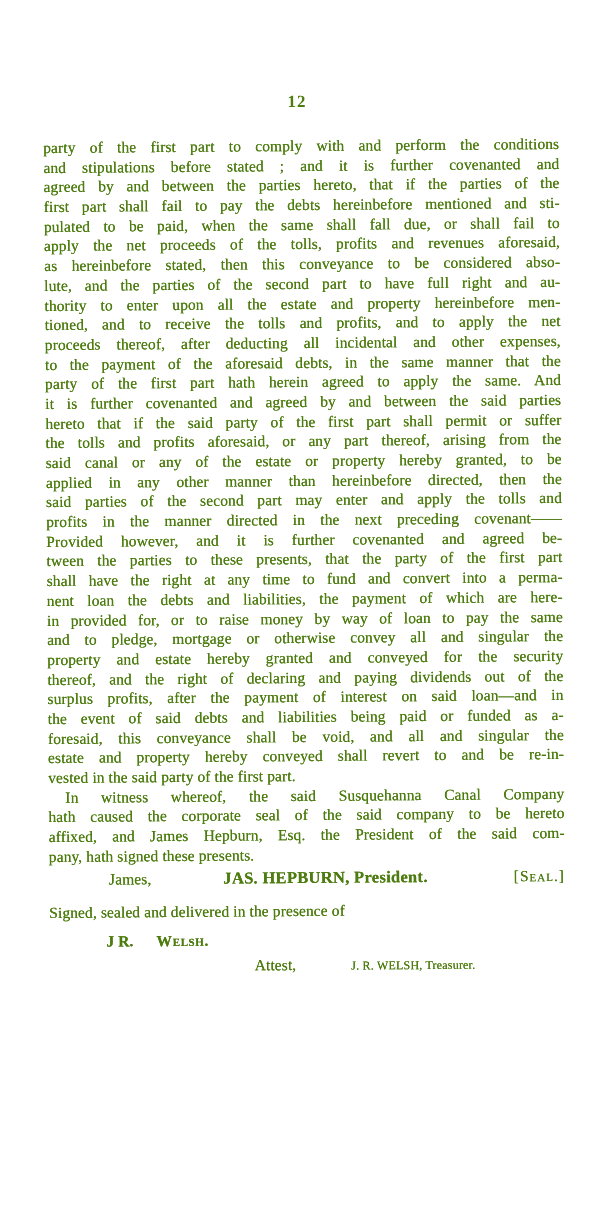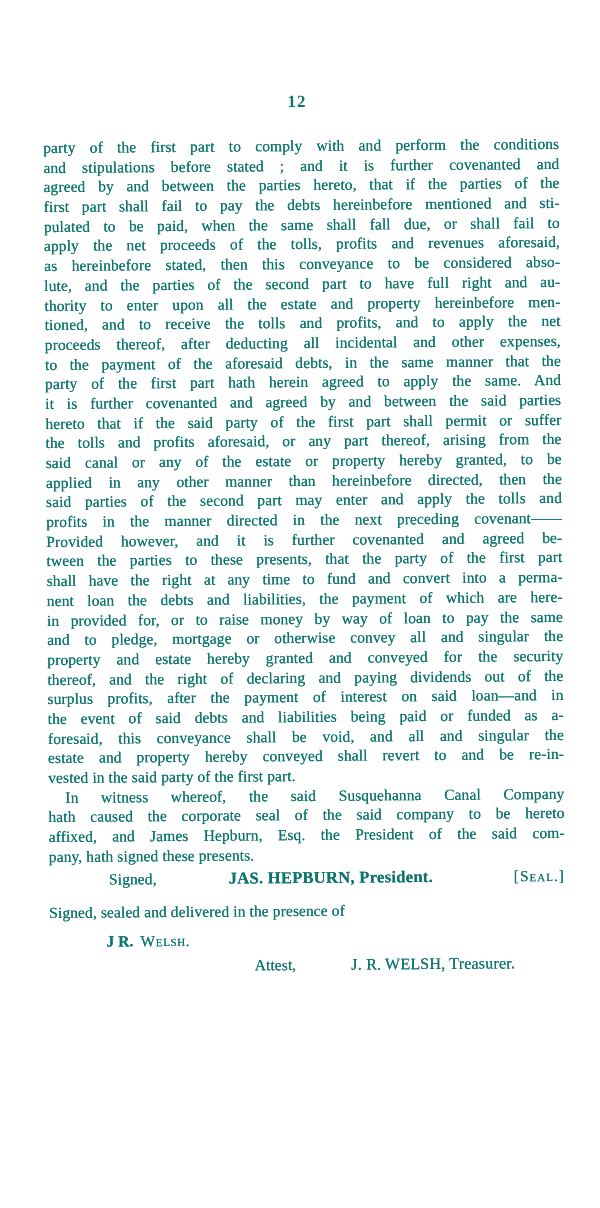--- a/index.html
+++ b/index.html
@@ -7,21 +7,21 @@
     padding: 0;
     background: #ffffff;
   }
   .page {
     position: relative;
     width: 600px;
     height: 1208px;
     background: #ffffff;
     overflow: hidden;
     font-family: "Liberation Serif", serif;
-    color: #0f766e;
+    color: #4d7c0f;
   }
   .scan-tilt {
     position: absolute;
     left: 0;
     top: 0;
     width: 600px;
     transform: rotate(-0.45deg);
     transform-origin: 300px 500px;
   }
   .page-number {
@@ -80,30 +80,30 @@
   .sig-seal {
     margin-left: auto;
     font-variant: small-caps;
     letter-spacing: 1px;
     font-size: 15.5px;
   }
   .sig-row-2 { margin-top: 13px; }
   .sig-row-3 { margin-top: 9px; }
   .sig-welsh-prefix { margin-left: 57px; font-weight: 700; }
   .sig-welsh-name {
-    margin-left: 7px;
+    margin-left: 23px;
     font-variant: small-caps;
-    font-weight: 400;
+    font-weight: 700;
     letter-spacing: 0.6px;
   }
   .sig-row-4 { margin-top: 5px; }
   .sig-attest-label { margin-left: 205px; text-align: right; }
   .sig-treasurer {
     margin-left: 55px;
-    font-size: 16px;
+    font-size: 12px;
     letter-spacing: 0.2px;
     text-align: right;
   }
 </style>
 </head>
 <body>
 
 <div class="page">
   <div class="scan-tilt">
 
@@ -148,21 +148,21 @@
         </div>
 
       <div class="para para2">
           <div class="tline">In witness whereof, the said Susquehanna Canal Company</div>
           <div class="tline">hath caused the corporate seal of the said company to be hereto</div>
           <div class="tline">affixed, and James Hepburn, Esq. the President of the said com-</div>
           <div class="tline lastline">pany, hath signed these presents.</div>
         </div>
 
       <div class="sig-row sig-row-1">
-        <span class="sig-signed-label">Signed,</span>
+        <span class="sig-signed-label">James,</span>
         <span class="sig-president">JAS. HEPBURN, President.</span>
         <span class="sig-seal">[Seal.]</span>
       </div>
 
       <div class="sig-row sig-row-2">
         <span>Signed, sealed and delivered in the presence of</span>
       </div>
 
       <div class="sig-row sig-row-3">
         <span class="sig-welsh-prefix">J R.</span>

